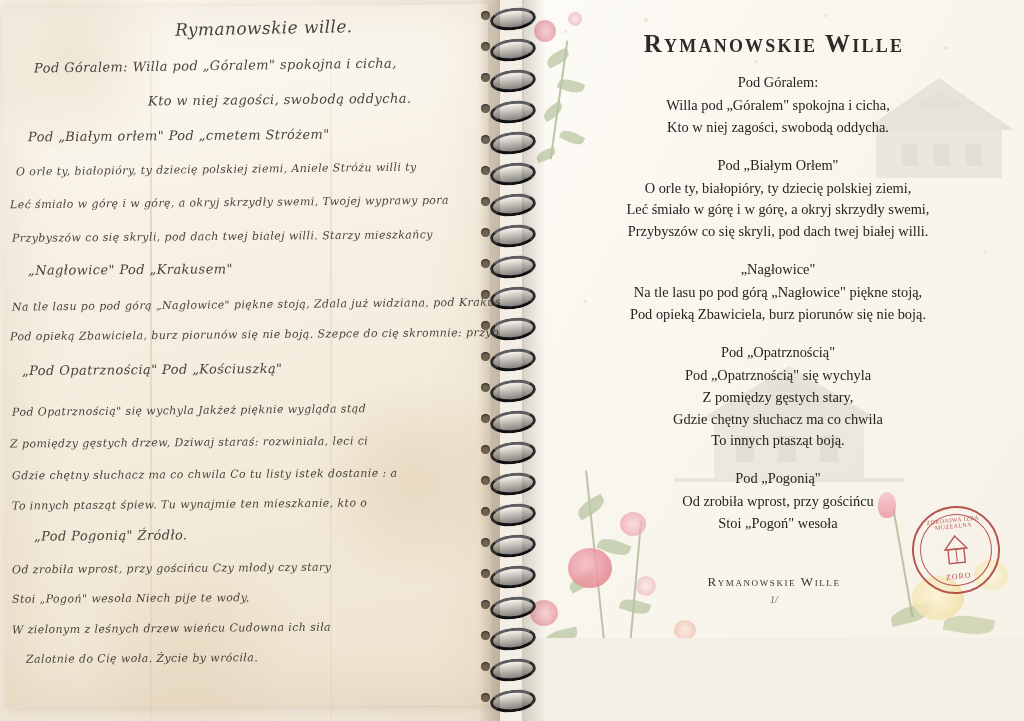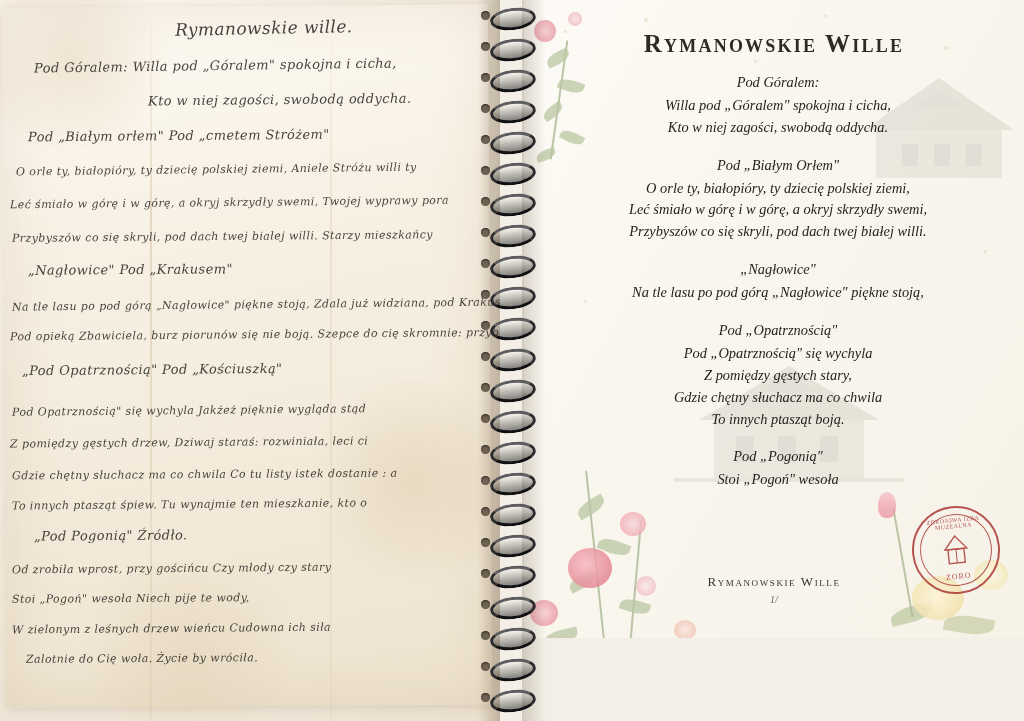--- a/index.html
+++ b/index.html
@@ -131,21 +131,20 @@
   }
   .poem-body {
     position: absolute;
     left: 30px; right: 22px;
     top: 72px;
     text-align: center;
     color: #262320;
     font-family: "Liberation Serif", serif;
     font-size: 14.4px;
     line-height: 1.52;
-    font-style: italic;
   }
   .stanza { margin-bottom: 16px; }
   .stanza .sub { margin-bottom: 1px; }
   .page-footer {
     position: absolute;
     left: 0; right: 0;
     bottom: 48px;
     text-align: center;
     font-variant: small-caps;
     letter-spacing: 1.6px;
@@ -380,30 +379,32 @@
         </div>
         <div class="stanza">
           <div class="sub">Pod „Białym Orłem"</div>
           <div>O orle ty, białopióry, ty dziecię polskiej ziemi,</div>
           <div>Leć śmiało w górę i w górę, a okryj skrzydły swemi,</div>
           <div>Przybyszów co się skryli, pod dach twej białej willi.</div>
         </div>
         <div class="stanza">
           <div class="sub">„Nagłowice"</div>
           <div>Na tle lasu po pod górą „Nagłowice" piękne stoją,</div>
+          <div>Pod opieką Zbawiciela, burz piorunów się nie boją.</div>
         </div>
         <div class="stanza">
           <div class="sub">Pod „Opatrznością"</div>
           <div>Pod „Opatrznością" się wychyla</div>
           <div>Z pomiędzy gęstych stary,</div>
           <div>Gdzie chętny słuchacz ma co chwila</div>
           <div>To innych ptasząt boją.</div>
         </div>
         <div class="stanza">
           <div class="sub">Pod „Pogonią"</div>
+          <div>Od zrobiła wprost, przy gościńcu</div>
           <div>Stoi „Pogoń" wesoła</div>
         </div>
       </div>
 
     <div class="stamp">
       <div class="stamp-ring"></div>
       <div class="stamp-top">ZDROJOWA IZBA MUZEALNA</div>
       <svg width="30" height="34" viewBox="0 0 30 34">
         <polygon points="15,3 26,16 4,16" fill="none" stroke="#a8332f" stroke-width="1.4"></polygon>
         <rect x="7" y="16" width="16" height="14" fill="none" stroke="#a8332f" stroke-width="1.4"></rect>

